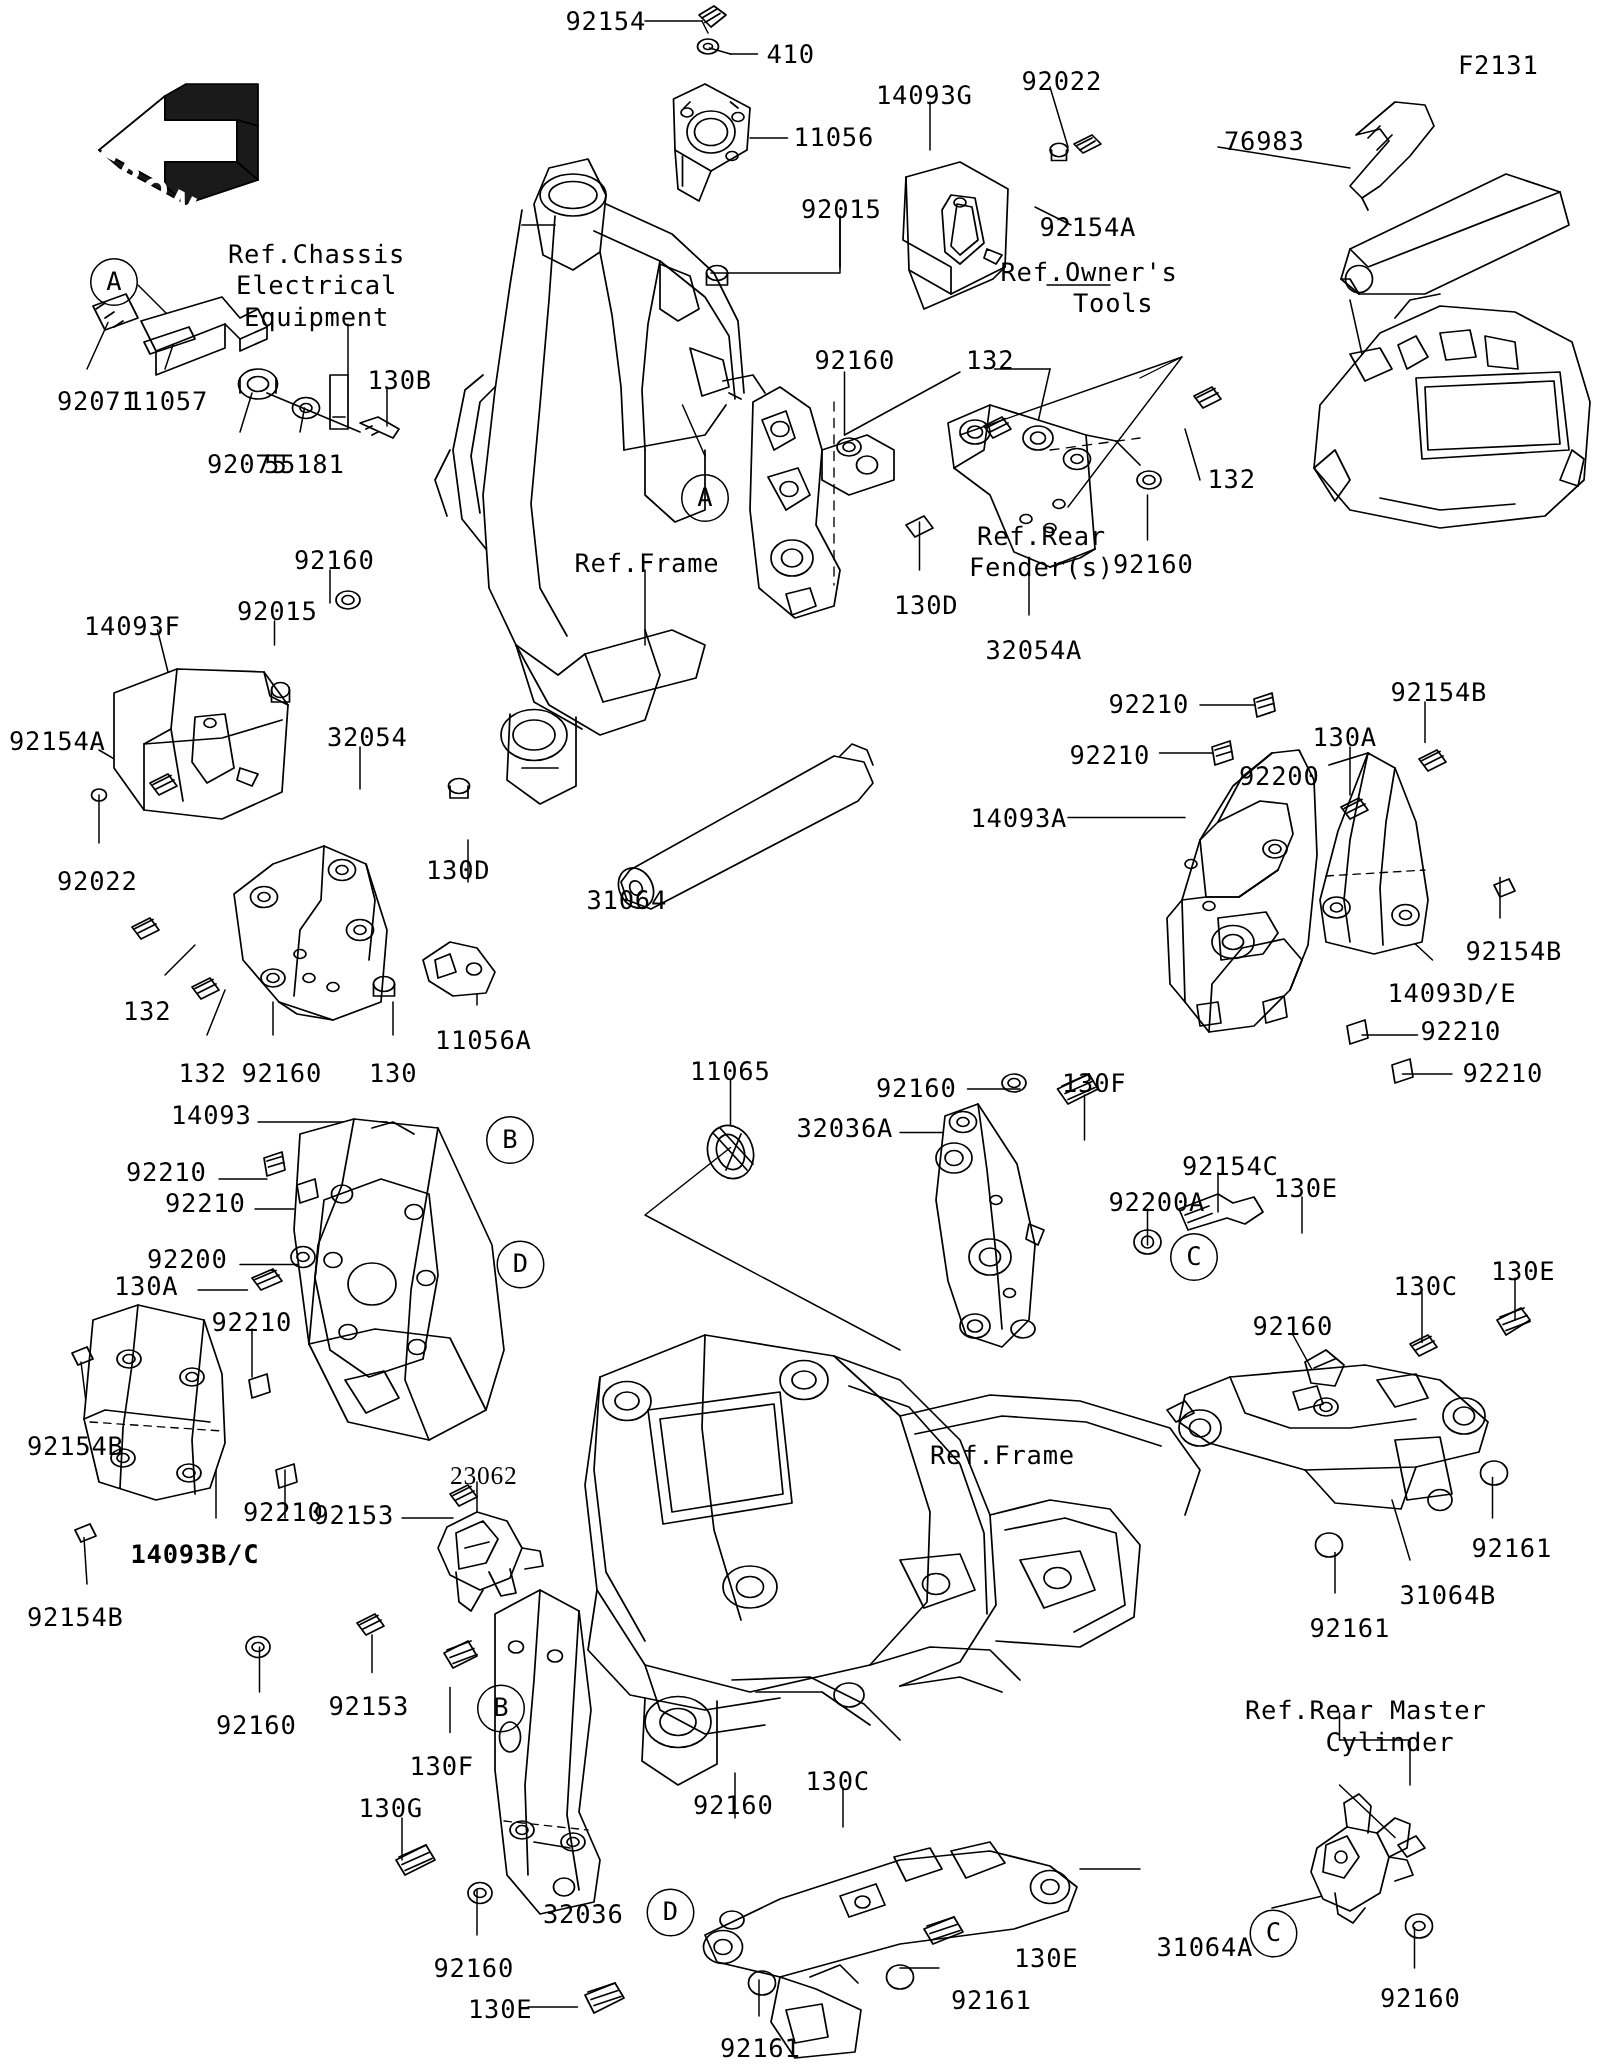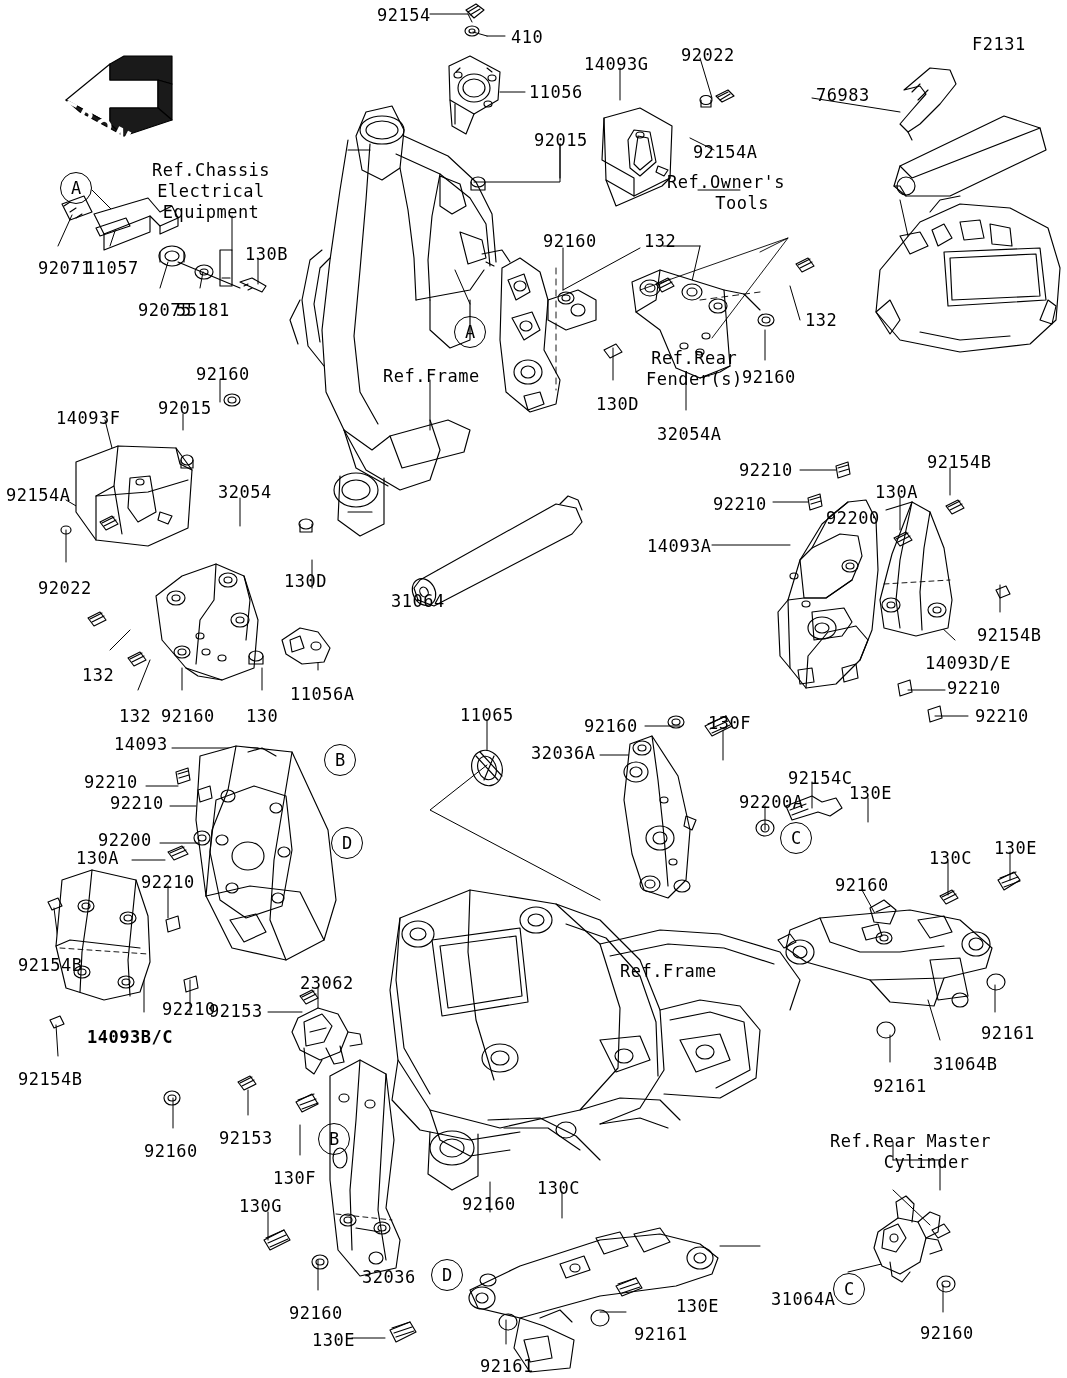--- a/index.html
+++ b/index.html
@@ -738,21 +738,21 @@
       <div class="lbl" style="left: 114px; top: 734px;">14093</div>
       <div class="lbl" style="left: 84px; top: 772px;">92210</div>
       <div class="lbl" style="left: 110px; top: 793px;">92210</div>
       <div class="lbl" style="left: 98px; top: 830px;">92200</div>
       <div class="lbl" style="left: 76px; top: 848px;">130A</div>
       <div class="lbl" style="left: 141px; top: 872px;">92210</div>
       <div class="lbl" style="left: 18px; top: 955px;">92154B</div>
       <div class="lbl" style="left: 162px; top: 999px;">92210</div>
       <div class="lbl" style="left: 87px; top: 1027px; font-weight: bold;">14093B/C</div>
       <div class="lbl" style="left: 18px; top: 1069px;">92154B</div>
-      <div class="lbl" style="left: 300px; top: 973px;">23062</div>
+      <div class="lbl" style="left: 300px; top: 973px; font-family: Liberation Serif, serif;">23062</div>
       <div class="lbl" style="left: 209px; top: 1001px;">92153</div>
       <div class="lbl" style="left: 144px; top: 1141px;">92160</div>
       <div class="lbl" style="left: 219px; top: 1128px;">92153</div>
       <div class="lbl" style="left: 273px; top: 1168px;">130F</div>
       <div class="lbl" style="left: 239px; top: 1196px;">130G</div>
       <div class="lbl" style="left: 362px; top: 1267px;">32036</div>
       <div class="lbl" style="left: 289px; top: 1303px;">92160</div>
       <div class="lbl" style="left: 312px; top: 1330px;">130E</div>
       <div class="lbl" style="left: 462px; top: 1194px;">92160</div>
       <div class="lbl" style="left: 537px; top: 1178px;">130C</div>

